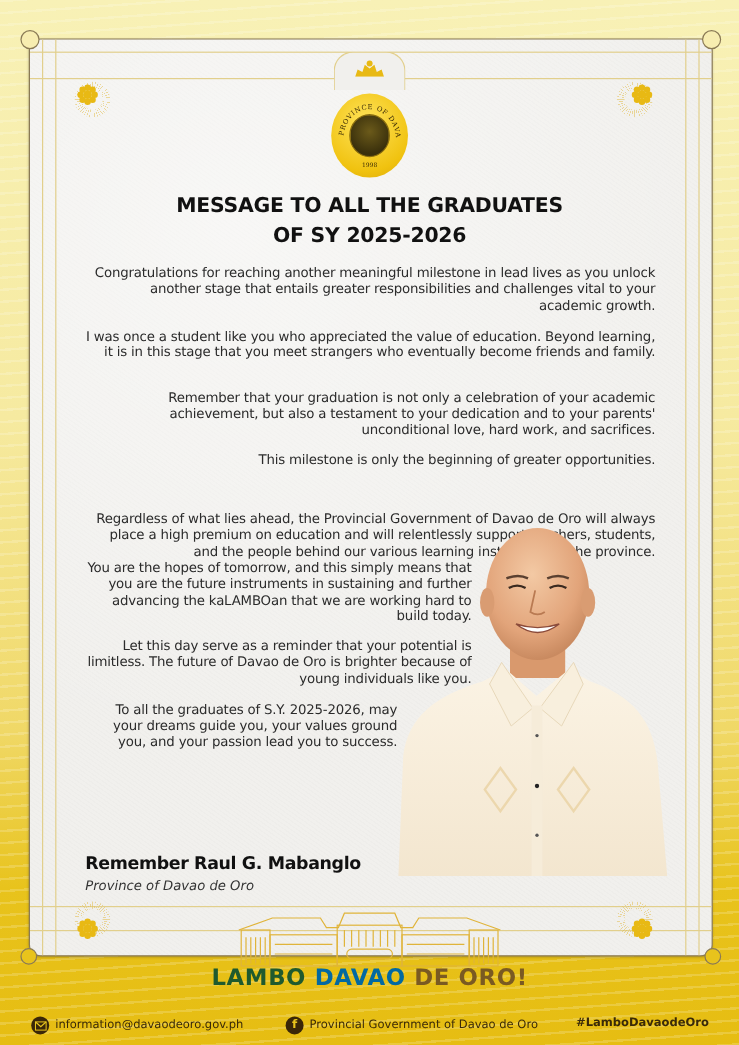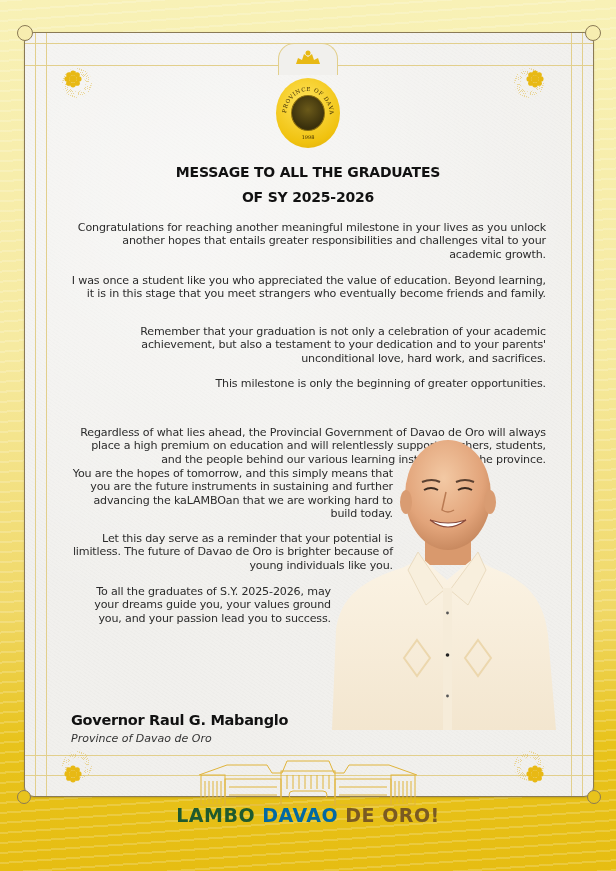--- a/index.html
+++ b/index.html
@@ -70,21 +70,21 @@
     width: 34px; height: 36px; border-radius: 50%;
     background: radial-gradient(circle at 50% 40%, #6b5a1a, #3a300c 70%);
     border: 1px solid #8a6d0f;
   }
   .seal svg { position: absolute; inset: 0; }
 
   
   .title {
     position: absolute; left: 40px; width: 536px; top: 160px;
     text-align: center; font-family: "DejaVu Sans", sans-serif; font-weight: bold;
-    font-size: 14px; line-height: 25px; color: #111; letter-spacing: -0.2px;
+    font-size: 17px; line-height: 25px; color: #111; letter-spacing: -0.2px;
   }
 
   .body-text {
     position: absolute; left: 71px;
     font-family: "DejaVu Sans", sans-serif;
     font-size: 11.1px; line-height: 13.3px; color: #2b2b2b;
     text-align: justify; letter-spacing: -0.15px;
   }
   .body-text p { margin: 0; text-align: right; }
 
@@ -226,21 +226,21 @@
     </svg>
     <div class="seal-inner"></div>
   </div>
 
   <div class="title">
     <div>MESSAGE TO ALL THE GRADUATES</div>
     <div>OF SY 2025-2026</div>
   </div>
 
   <div class="body-text" style="top:221px;width:475px;">
-    <p>Congratulations for reaching another meaningful milestone in your lives as you unlock another hopes that entails greater responsibilities and challenges vital to your academic growth.</p>
+    <p>Congratulations for reaching another meaningful milestone in lead lives as you unlock another stage that entails greater responsibilities and challenges vital to your academic growth.</p>
   </div>
   <div class="body-text" style="top:274px;width:475px;">
     <p>I was once a student like you who appreciated the value of education. Beyond learning, it is in this stage that you meet strangers who eventually become friends and family.</p>
   </div>
   <div class="body-text" style="top:325px;width:475px;">
     <p>Remember that your graduation is not only a celebration of your academic achievement, but also a testament to your dedication and to your parents' unconditional love, hard work, and sacrifices.</p>
   </div>
   <div class="body-text" style="top:377px;width:475px;">
     <p>This milestone is only the beginning of greater opportunities.</p>
   </div>
@@ -291,21 +291,21 @@
     <path d="M100 52 Q110 48 118 52" stroke="#5a4030" stroke-width="2" fill="none"></path>
     <path d="M134 52 Q143 48 152 52" stroke="#5a4030" stroke-width="2" fill="none"></path>
     <path d="M102 60 Q109 56 116 60" stroke="#3a2a20" stroke-width="2" fill="none"></path>
     <path d="M136 60 Q143 56 150 60" stroke="#3a2a20" stroke-width="2" fill="none"></path>
 
     <path d="M124 62 L120 80 Q126 84 132 80" stroke="#b97a52" stroke-width="1.5" fill="none"></path>
 
     <path d="M108 90 Q126 104 144 90 Q126 96 108 90 Z" fill="#fff" stroke="#8a4a3a" stroke-width="1.2"></path>
   </svg>
 
-  <div class="sig-name">Governor Raul G. Mabanglo</div>
+  <div class="sig-name">Remember Raul G. Mabanglo</div>
   <div class="sig-title">Province of Davao de Oro</div>
 
   <svg class="building" viewBox="0 0 222 50">
     <g fill="none" stroke="#e0b43a" stroke-width="1">
       <path d="M2 18 L30 8 L70 8 L75 16 L85 16 L90 4 L132 4 L137 16 L147 16 L152 8 L192 8 L220 18"></path>
       <rect x="4" y="18" width="24" height="30"></rect>
       <rect x="194" y="18" width="24" height="30"></rect>
       <rect x="28" y="22" width="56" height="26"></rect>
       <rect x="138" y="22" width="56" height="26"></rect>
       <rect x="84" y="14" width="54" height="34"></rect>
@@ -314,14 +314,32 @@
       <path d="M90 18 V32 M96 18 V32 M102 18 V32 M108 18 V32 M114 18 V32 M120 18 V32 M126 18 V32 M132 18 V32"></path>
       <path d="M32 30 H80 M142 30 H190 M32 38 H80 M142 38 H190"></path>
       <rect x="92" y="34" width="38" height="8" rx="4"></rect>
     </g>
   </svg>
 
   <div class="slogan">
     <span class="s1">LAMBO </span><span class="s2">DAVAO </span><span class="s3">DE ORO!</span>
   </div>
 
+  <div class="footer">
+    <div class="f-item" style="left:26px;">
+      <span class="f-icon">
+        <svg width="10" height="8" viewBox="0 0 10 8">
+            <rect x="0.5" y="0.5" width="9" height="7" fill="none" stroke="#e8c31c" stroke-width="1"></rect>
+            <path d="M0.5 0.5 L5 4.5 L9.5 0.5" fill="none" stroke="#e8c31c" stroke-width="1"></path>
+          </svg>
+      </span>
+      <span>information@davaodeoro.gov.ph</span>
+    </div>
+    <div class="f-item" style="left:238px;">
+      <span class="f-icon">f</span>
+      <span>Provincial Government of Davao de Oro</span>
+    </div>
+    <div class="f-item f-hashtag" style="left:480px;">
+      <span>#LamboDavaodeOro</span>
+    </div>
+  </div>
 
 </div>
 
 </body></html>

